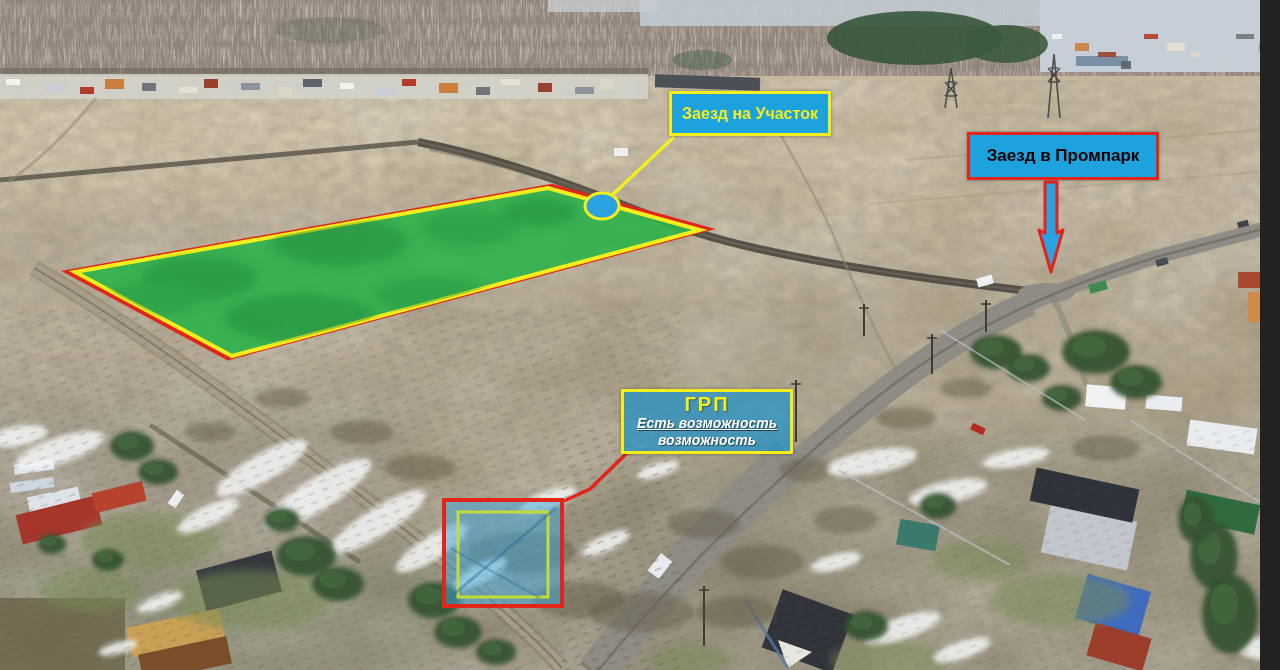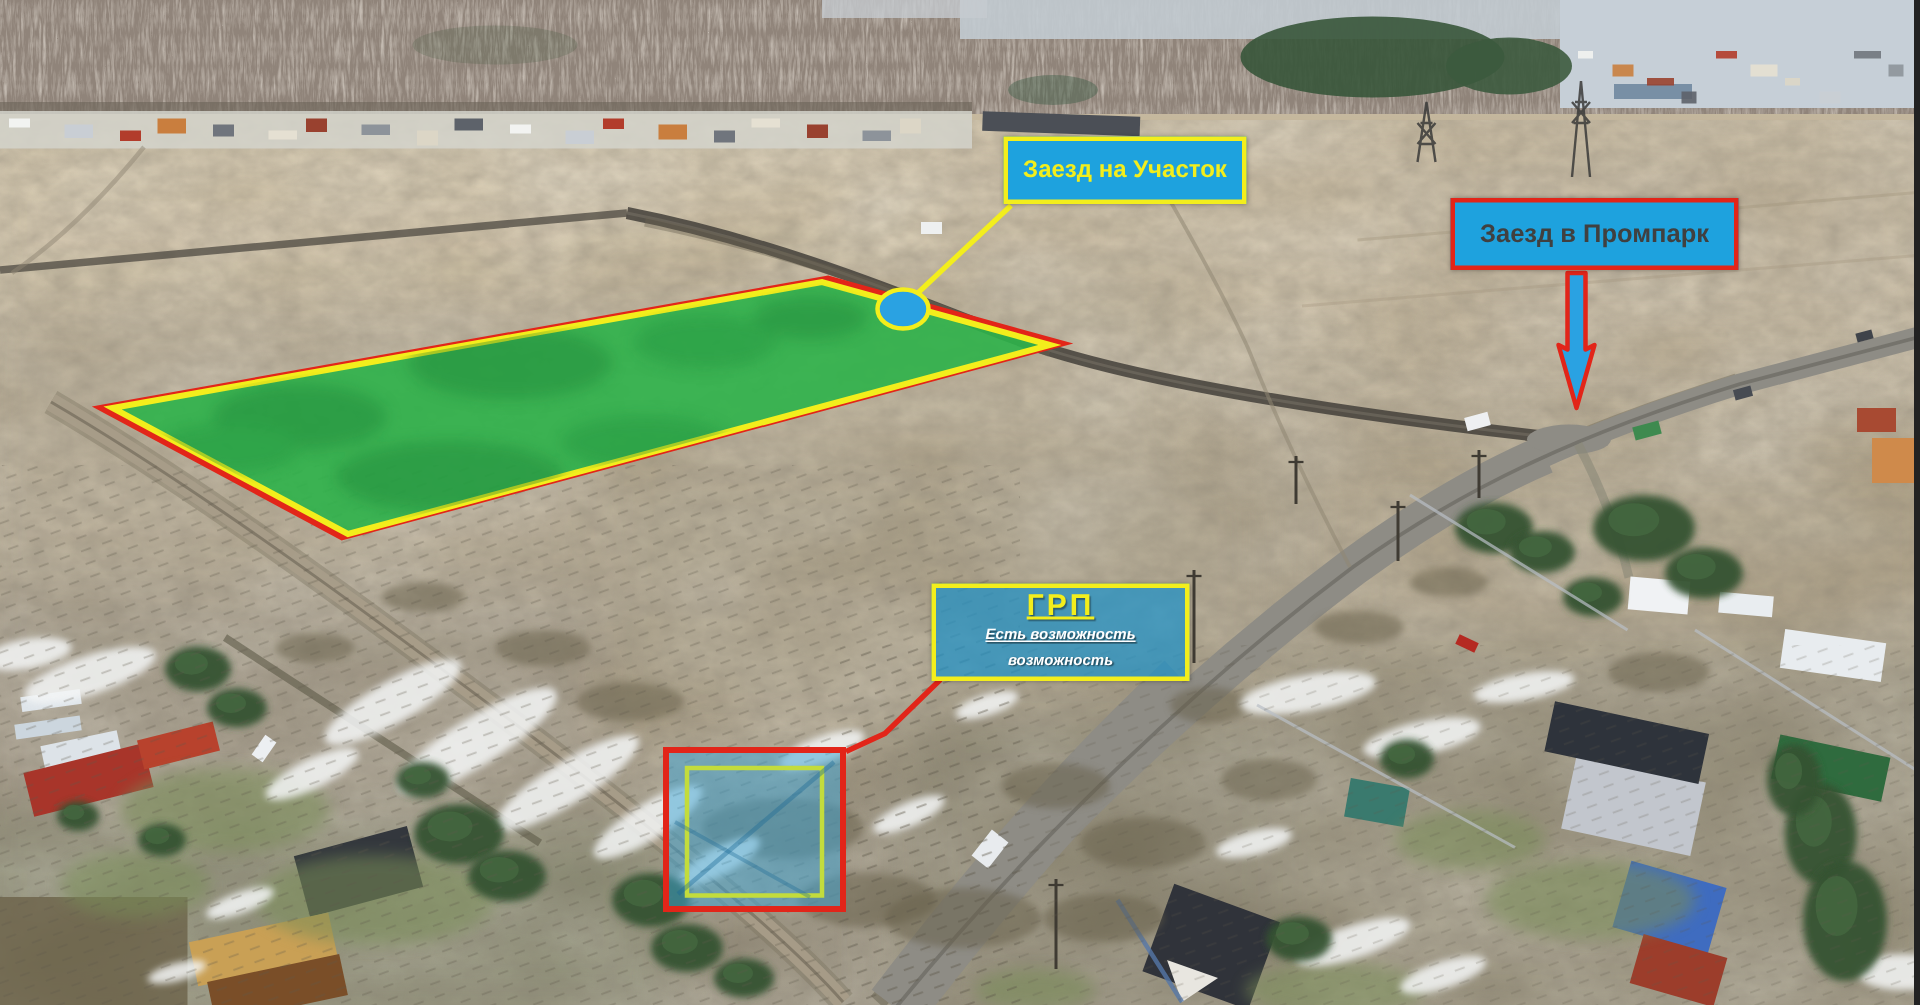--- a/index.html
+++ b/index.html
@@ -1,43 +1,42 @@
 <!DOCTYPE html>
 <html><head>
 <meta charset="utf-8">
 <style>
   html,body{margin:0;padding:0;background:#222;}
   #stage{
     position:relative;width:1260px;height:670px;overflow:hidden;
     font-family:"Liberation Sans",sans-serif;
     background:linear-gradient(180deg,#c9bda4 0%,#bdb096 30%,#a89c85 55%,#948b77 75%,#8c8471 100%);
-    padding-left:16px;
   }
   #scene{position:absolute;left:0;top:0;width:1280px;height:670px;}
   .label{
     position:absolute;z-index:3;display:flex;align-items:center;justify-content:center;
     text-align:center;font-weight:bold;box-sizing:border-box;
     box-shadow:0 0 3px rgba(0,0,0,.35);
   }
   #label-plot{
     left:669px;top:91px;width:162px;height:45px;
     background:#1ea2de;border:3px solid #f3ee1c;color:#f3ee1c;font-size:16px;
   }
   #label-prompark{
     left:967px;top:132px;width:192px;height:48px;
-    background:#1ea2de;border:3px solid #e22519;color:#404040;font-size:17px;
+    background:#1ea2de;border:3px solid #e22519;color:#000000;font-size:17px;
   }
   #label-grp{
     left:621px;top:389px;width:172px;height:65px;
     background:rgba(30,145,200,.72);border:3px solid #f3ee1c;
     flex-direction:column;justify-content:center;color:#ffffff;padding:1px 0;
   }
   .grp-title{color:#f3ee1c;font-size:20px;line-height:21px;font-weight:bold;
-    text-decoration:underline;letter-spacing:2px;text-shadow:1px 1px 1px rgba(0,0,0,.4);text-align:right;}
-  .grp-line{font-style:italic;font-size:10px;line-height:17px;font-weight:bold;
+    letter-spacing:2px;text-shadow:1px 1px 1px rgba(0,0,0,.4);text-align:right;}
+  .grp-line{font-style:italic;font-size:14px;line-height:17px;font-weight:bold;
     text-shadow:1px 1px 1px rgba(0,0,0,.55);}
   .grp-line.u{text-decoration:underline;}
 </style>
 </head>
 <body>
 
 <div id="stage">
 
 <svg id="scene" viewBox="0 0 1280 670" xmlns="http://www.w3.org/2000/svg">
   <defs>

